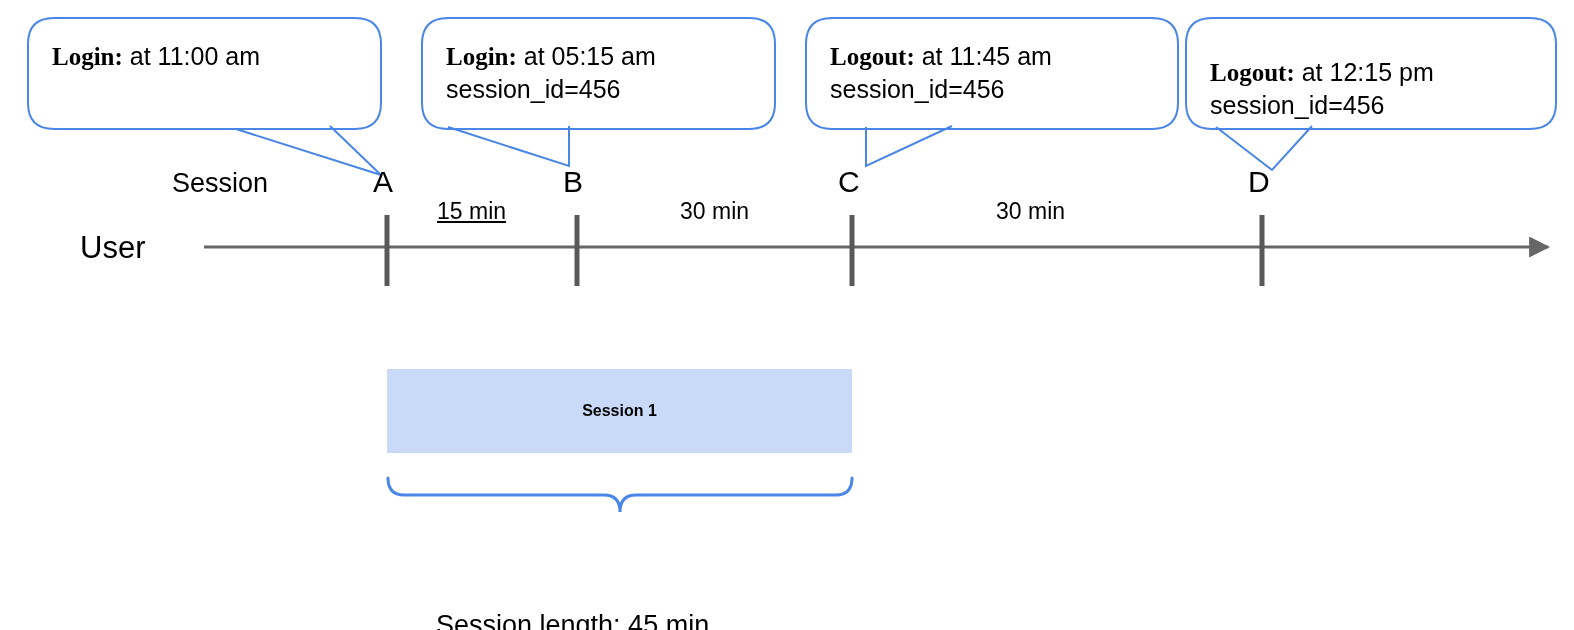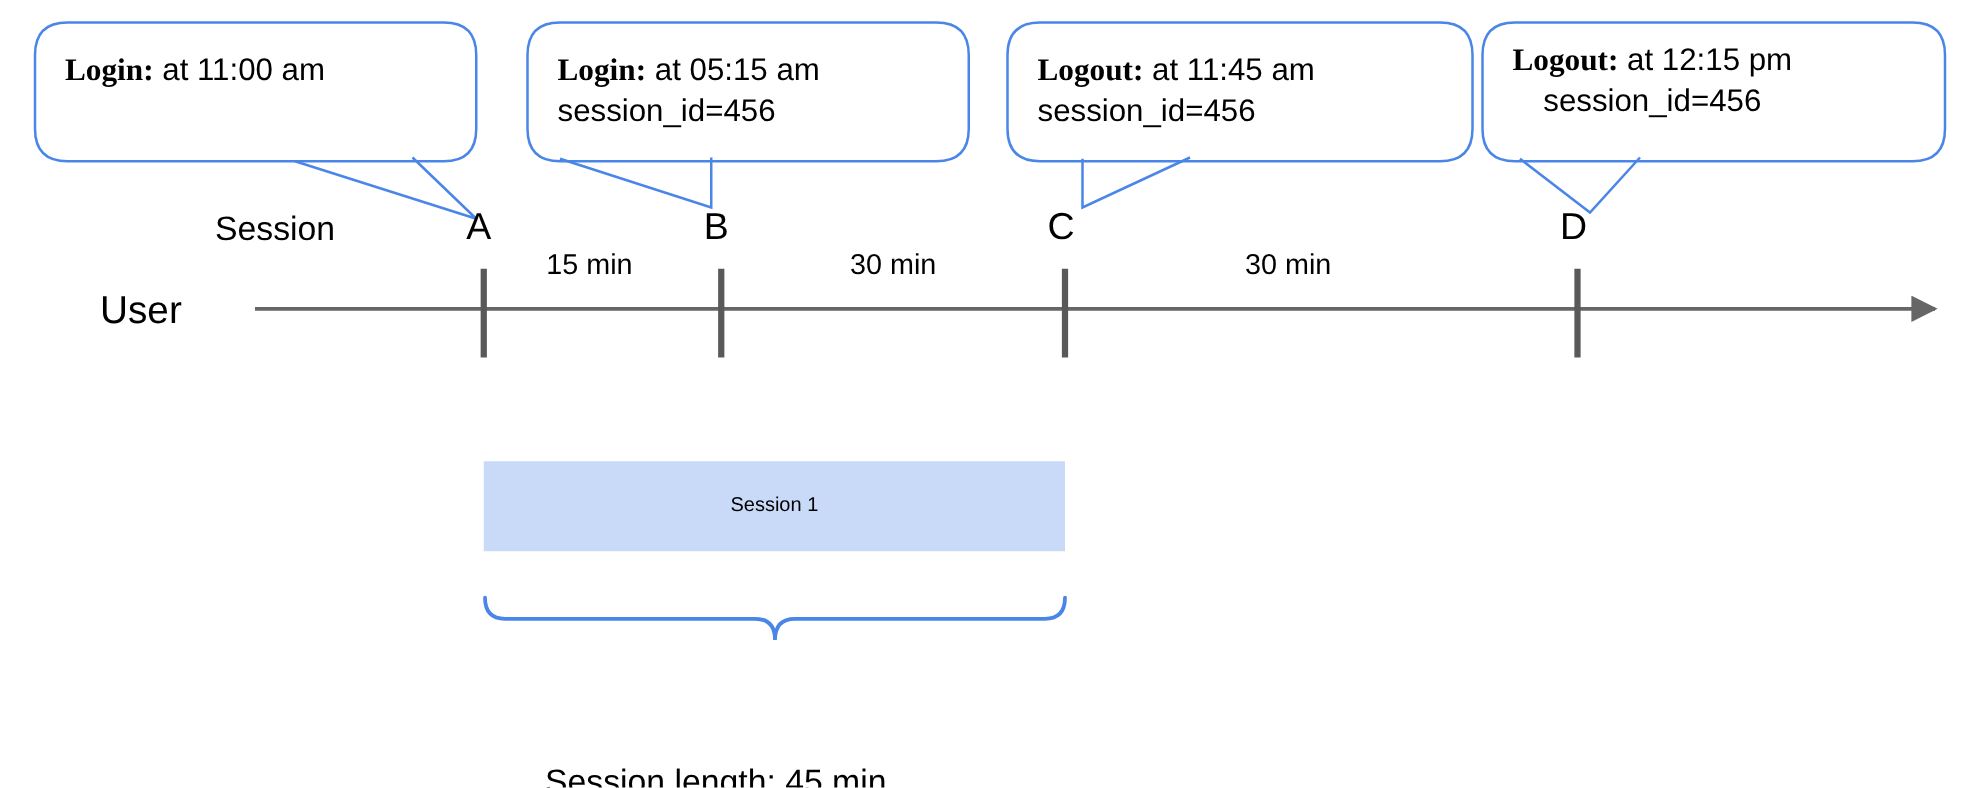--- a/index.html
+++ b/index.html
@@ -51,21 +51,21 @@
       <span>at 05:15 am</span></div>
     <div>session_id=456</div>
   </div>
 
   <div class="callout-text" style="left:830px;top:40px;">
     <div><b>Logout:</b>
       <span>at 11:45 am</span></div>
     <div>session_id=456</div>
   </div>
 
-  <div class="callout-text" style="left:1210px;top:32px;text-align:center;">
+  <div class="callout-text" style="left:1210px;top:56px;">
     <div><b>Logout:</b>
       <span>at 12:15 pm</span></div>
     <div>session_id=456</div>
   </div>
 
   <svg class="layer">
     <defs>
       <marker id="arrowEnd" viewBox="0 0 10 10" refX="9" refY="5" markerWidth="7" markerHeight="7" orient="auto-start-reverse">
         <path d="M 0 0 L 10 5 L 0 10 z" fill="#666666"></path>
       </marker>
@@ -81,23 +81,23 @@
   </svg>
 
   <div class="lbl row-label" style="left:80px;top:230px;">User</div>
   <div class="lbl events-label" style="left:172px;top:168px;">Session</div>
 
   <div class="lbl marker-label" style="left:373px;top:165px;">A</div>
   <div class="lbl marker-label" style="left:563px;top:165px;">B</div>
   <div class="lbl marker-label" style="left:838px;top:165px;">C</div>
   <div class="lbl marker-label" style="left:1248px;top:165px;">D</div>
 
-  <div class="lbl interval-label" style="left:437px;top:198px;">15 min</div>
+  <div class="lbl interval-label" style="left:437px;top:198px;text-decoration:underline;">15 min</div>
   <div class="lbl interval-label" style="left:680px;top:198px;">30 min</div>
   <div class="lbl interval-label" style="left:996px;top:198px;">30 min</div>
 
-  <div class="session-bar" style="left:387px;top:369px;width:465px;height:72px;">
+  <div class="session-bar" style="left:387px;top:369px;width:465px;height:84px;font-weight:bold;">
     <span>Session 1</span>
   </div>
 
   <div class="lbl caption-label" style="left:436px;top:577px;margin-top:33px;">Session length: 45 min</div>
 
 </div>
 
 </body></html>

